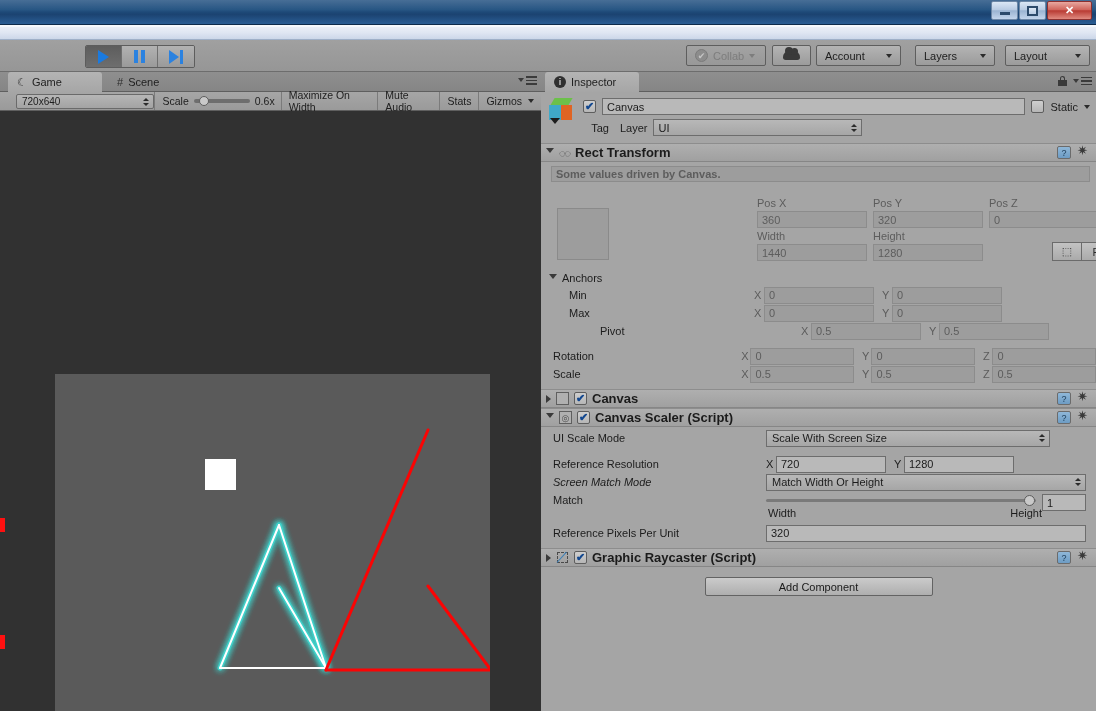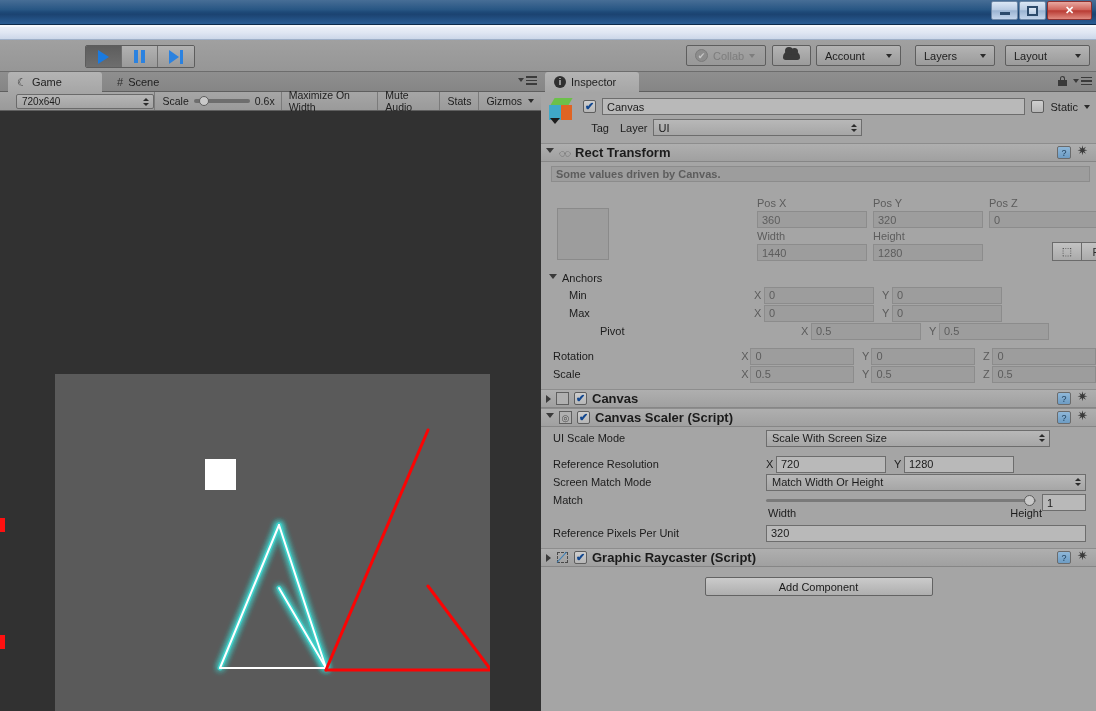--- a/index.html
+++ b/index.html
@@ -610,21 +610,21 @@
         <span class="txtfield" style="width:110px;">
             <span>720</span>
           </span>
         <span class="lbl" style="width:10px;margin-left:8px;">Y</span>
         <span class="txtfield" style="width:110px;">
             <span>1280</span>
           </span>
       </div>
 
       <div class="ins-row">
-        <span class="lbl" style="width:213px;">Screen Match Mode</span>
+        <span class="lbl" style="width:213px;font-style:italic;">Screen Match Mode</span>
         <span class="dd" style="width:320px;">
           <span>Match Width Or Height</span>
           <span class="updown">
               <i class="u"></i>
               <i class="d"></i>
             </span>
         </span>
       </div>
 
       <div class="ins-row" style="align-items:flex-start;padding-top:3px;">

